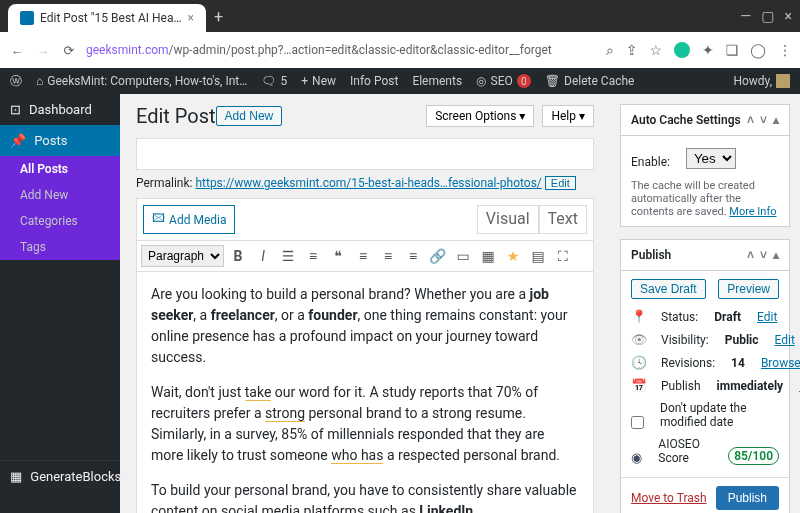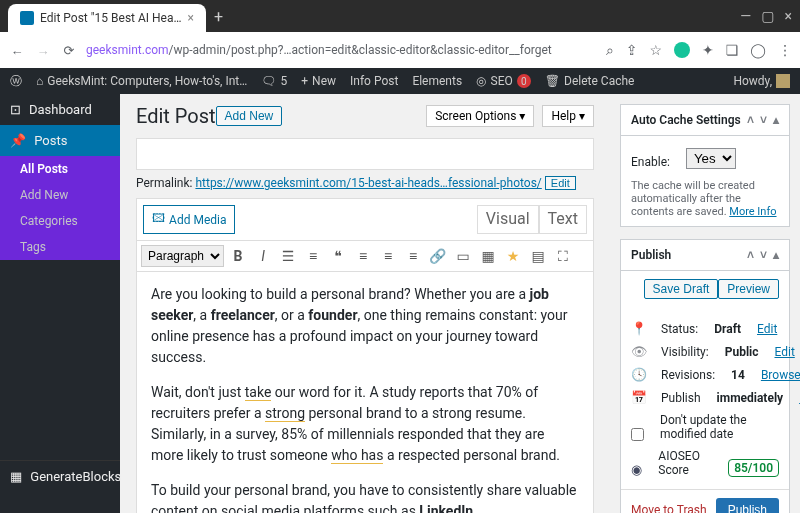--- a/index.html
+++ b/index.html
@@ -61,21 +61,21 @@
     .box .bh { padding: 8px 10px; border-bottom: 1px solid #ccd0d4; font-weight: 600; color: #1d2327; display: flex; align-items: center; }
     .box .bh .ctrl { margin-left: auto; color: #787c82; display: flex; gap: 6px; font-size: 12px; cursor: pointer; }
     .box .bb { padding: 8px 10px; }
     .box .row { padding: 4px 0; display: flex; align-items: flex-end; gap: 16px; color: #1d2327; }
     .box a { color: #0073aa; text-decoration: underline; }
     .box select { border: 1px solid #8c8f94; padding: 1px 3px; }
     .box .footer { border-top: 1px solid #ddd; padding: 8px 10px; display: flex; justify-content: space-between; align-items: center; }
     .btn-primary { background: #2271b1; color: #fff; border: none; padding: 5px 12px; border-radius: 3px; cursor: pointer; font-size: 12px; }
     .trash { color: #b32d2e; cursor: pointer; text-decoration: underline; font-size: 12px; }
     .muted { color: #646970; font-size: 11px; }
-    .score { border: 1px solid #0a8a3a; color: #0a8a3a; padding: 1px 5px; border-radius: 4px; font-weight: 600; }
+    .score { border: 1px solid #0a8a3a; color: #0a8a3a; padding: 1px 5px; border-radius: 9px; font-weight: 600; }
     .ico { width: 14px; color: #8c8f94; font-size: 13px; display: inline-block; }
   </style>
 </head>
 <body>
 
 <div class="browser-chrome">
   <div class="titlebar">
     <div class="tab">
       <span class="favicon"></span>
       <span>Edit Post "15 Best AI Hea…</span>
@@ -214,21 +214,21 @@
     <div class="box">
       <div class="bh">
           <span>Publish</span>
         <span class="ctrl">
             <span>˄</span>
             <span>˅</span>
             <span>▴</span>
           </span>
       </div>
       <div class="bb">
-        <div style="display:flex;justify-content:flex-end;margin-bottom:18px">
+        <div style="display:flex;justify-content:space-between;margin-bottom:6px">
           <button class="btn-small">Save Draft</button>
           <button class="btn-small">Preview</button>
         </div>
         <div class="row">
             <span class="ico">📍</span>
             <span>Status:</span> 
             <b>Draft</b> 
             <a href="#">Edit</a>
           </div>
         <div class="row">

